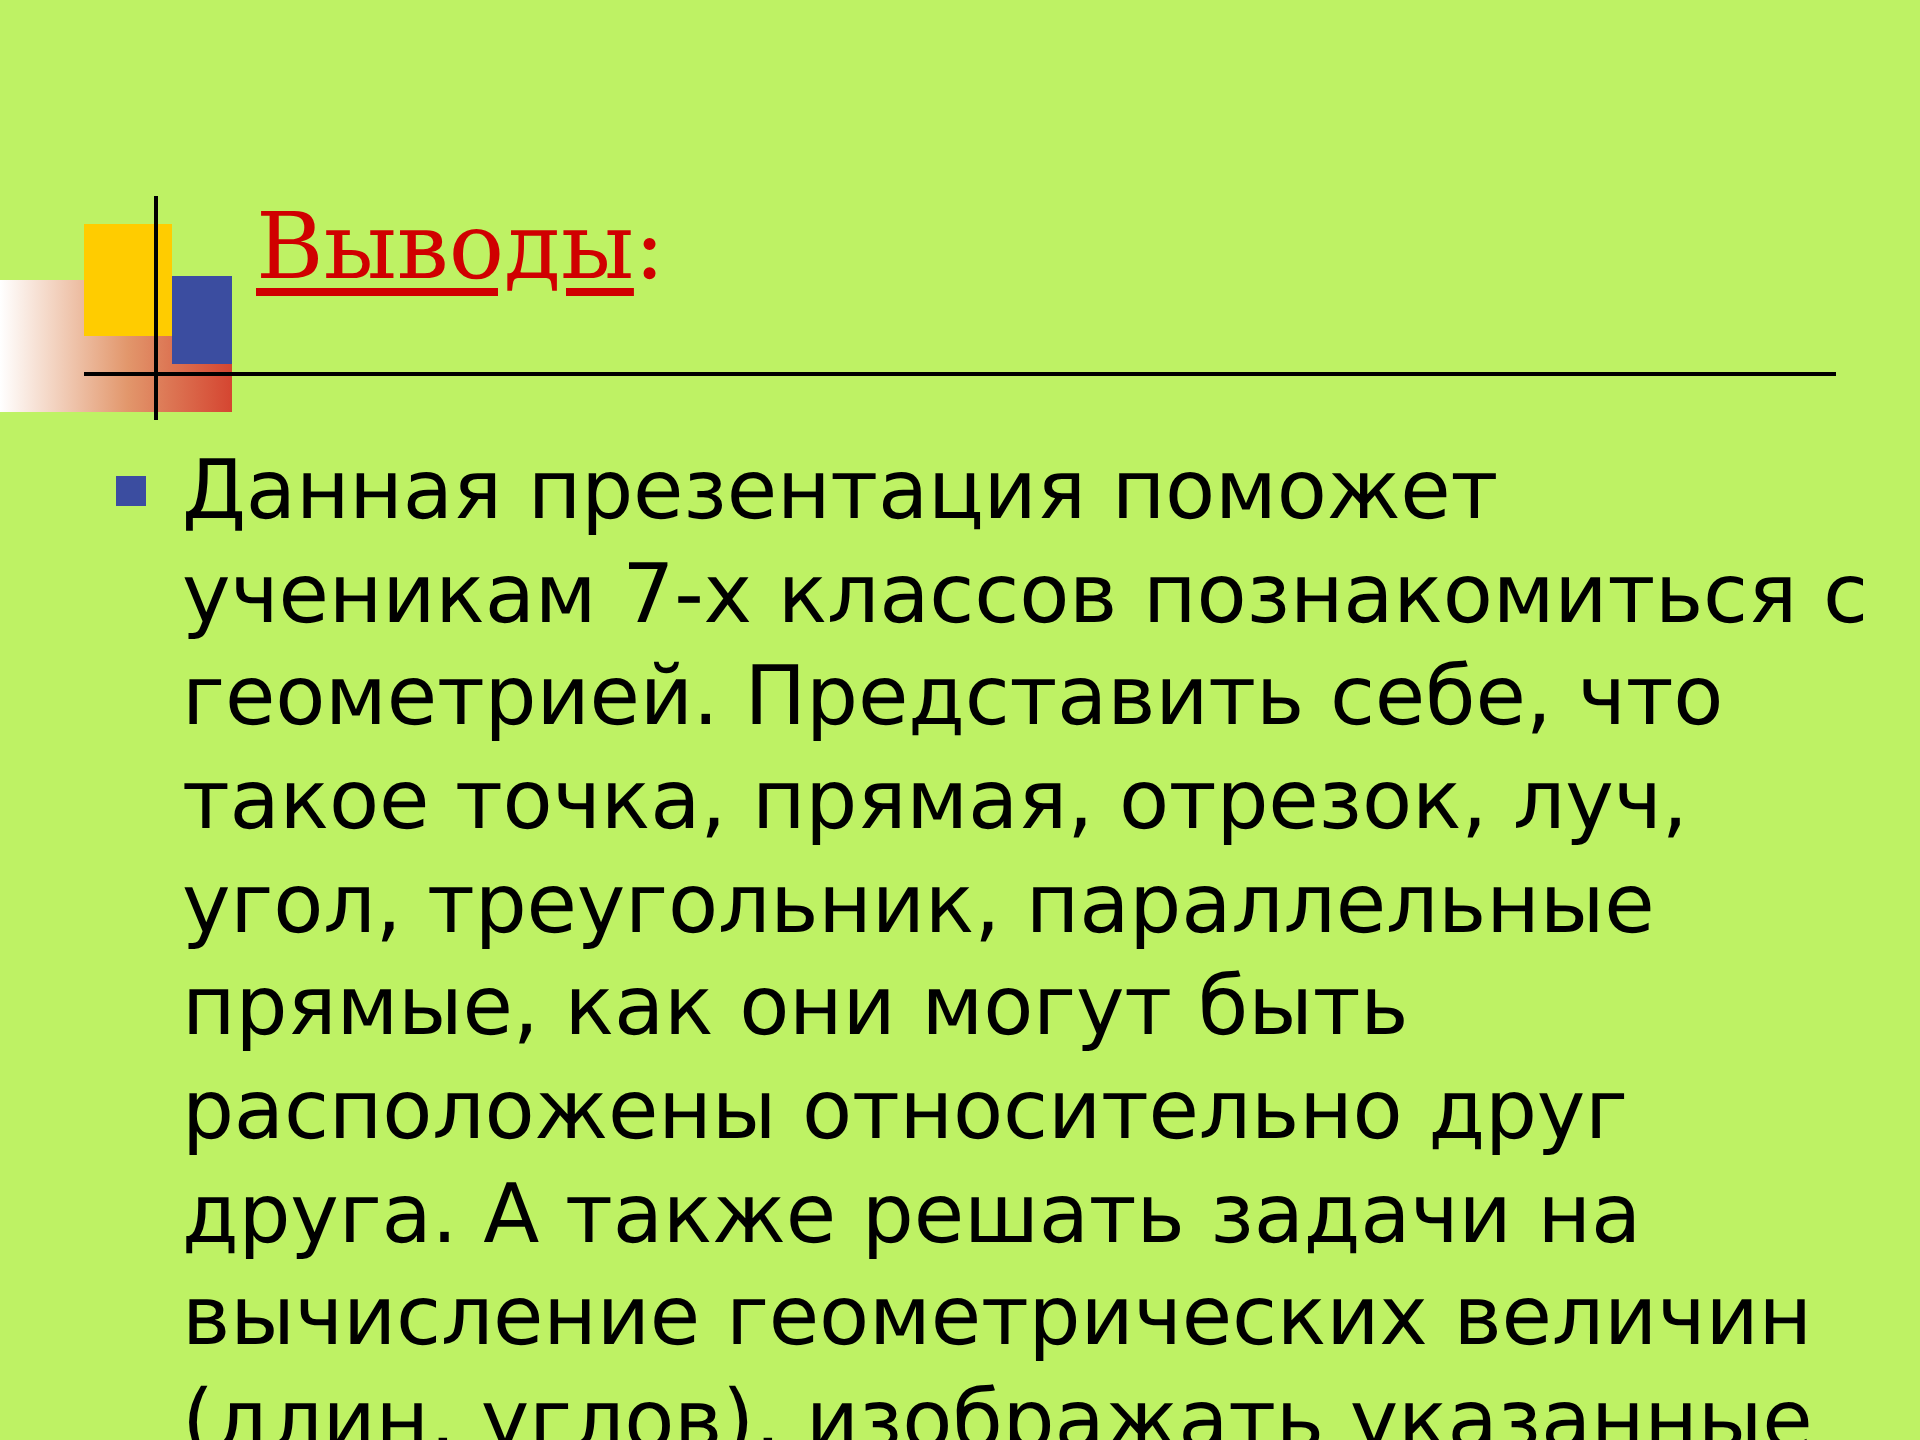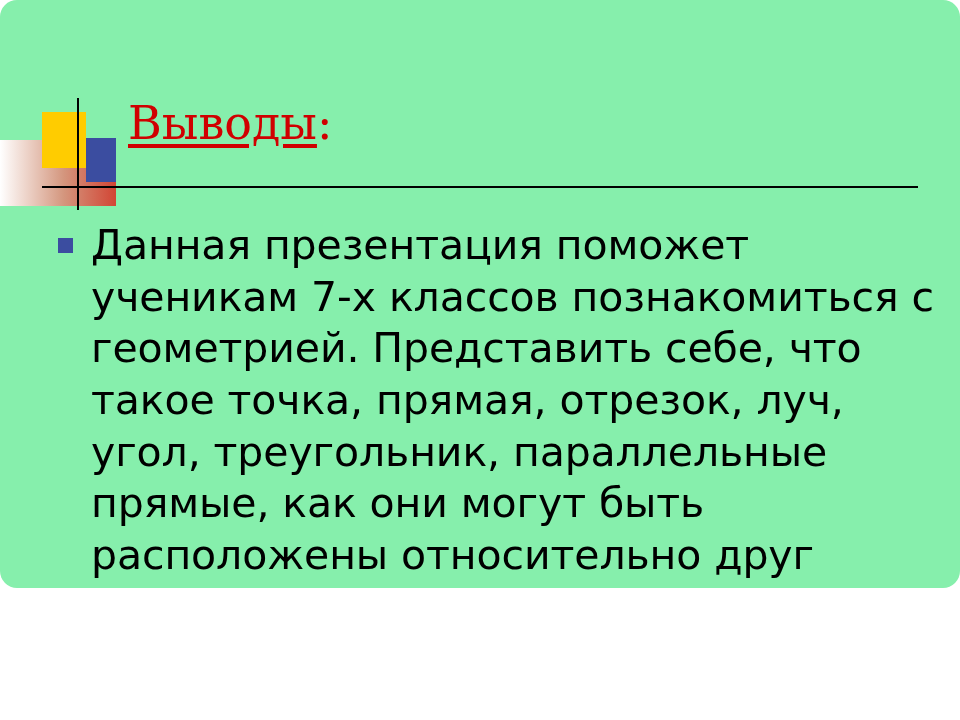--- a/index.html
+++ b/index.html
@@ -7,24 +7,23 @@
     margin: 0;
     padding: 0;
     background: #ffffff;
   }
   body {
     font-family: "DejaVu Sans", sans-serif;
   }
   .slide {
     position: relative;
     width: 960px;
-    height: 588px;
-    background: #86efac;
+    height: 720px;
+    background: #bef264;
     overflow: hidden;
-    border-radius: 17px;
   }
 
   
   .deco {
     position: absolute;
     left: 0;
     top: 96px;
     width: 230px;
     height: 110px;
     pointer-events: none;

